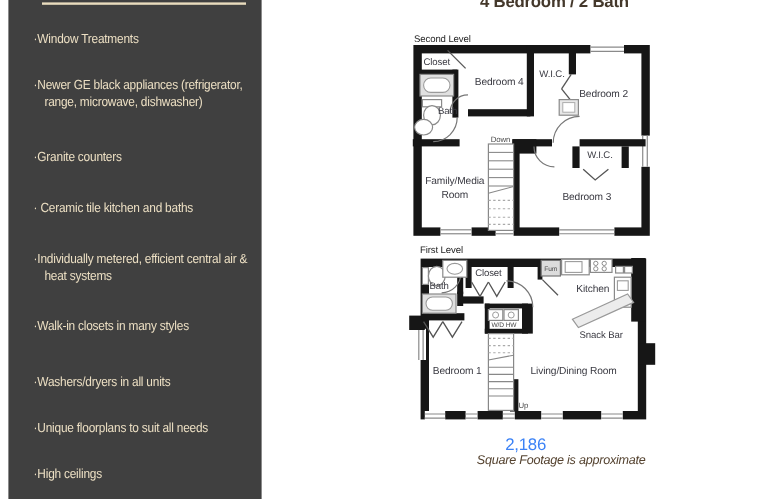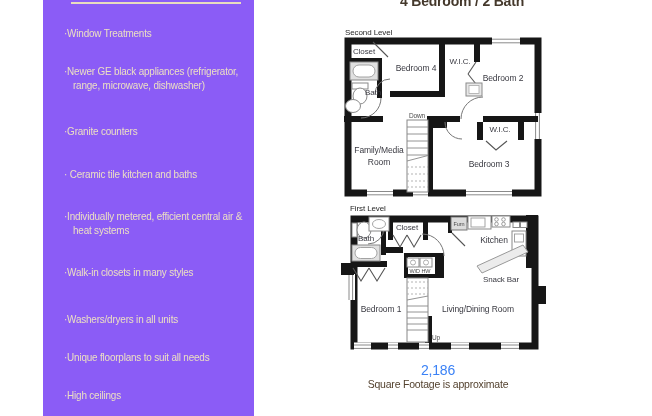--- a/index.html
+++ b/index.html
@@ -1,34 +1,34 @@
 <!DOCTYPE html>
 <html><head>
 <meta charset="utf-8">
 <style>
   html,body{margin:0;padding:0;width:652px;height:416px;overflow:hidden;background:#fff;
     font-family:"Liberation Sans",sans-serif;}
   #stage{position:relative;width:652px;height:416px;background:#fff;overflow:hidden;}
 
   
-  #sidebar{position:absolute;left:7px;top:0;width:211px;height:416px;background:#8b5cf6;margin-left:36px;}
+  #sidebar{position:absolute;left:7px;top:0;width:211px;height:416px;background:#404040;}
   #sidebar .topline{position:absolute;left:28px;top:2px;width:170px;height:2px;background:#e9dcbe;}
   .feat{position:absolute;left:21px;width:202px;color:#ecdfc3;font-size:11px;line-height:14px;
     letter-spacing:-0.2px;padding-left:10px;text-indent:-10px;
     transform:scaleX(0.9);transform-origin:0 0;}
   .f1{top:26px}.f2{top:64px}.f3{top:124px}.f4{top:167px}.f5{top:209px}
   .f6{top:265px}.f7{top:312px}.f8{top:350px}.f9{top:388px}
 
   
   #plan-title{position:absolute;left:352px;top:-7px;width:220px;text-align:center;
     color:#44382b;font-size:14px;font-weight:bold;letter-spacing:-0.2px;}
   #sqft{position:absolute;left:338px;top:362px;width:200px;text-align:center;
     color:#3b82f6;font-size:14px;letter-spacing:-0.2px;}
-  #sqft-note{position:absolute;left:338px;top:378px;width:200px;text-align:center;
-    color:#54422f;font-size:10.5px;letter-spacing:-0.2px;}
+  #sqft-note{position:absolute;left:338px;top:378px;width:200px;text-align:right;
+    color:#54422f;font-size:10.5px;letter-spacing:-0.2px;font-style:italic;}
 
   svg{position:absolute;left:0;top:0;}
   svg text{font-family:"Liberation Sans",sans-serif;fill:#3a3a42;letter-spacing:-0.1px;}
   .lvl{font-size:8px;fill:#262626;}
   .rm{font-size:8.5px;}
   .rs{font-size:8px;}
   .tiny{font-size:6.5px;fill:#4a4a4a;}
   .micro{font-size:5.5px;fill:#4a4a4a;}
   .wall{fill:#161616;}
   .fix{fill:#ffffff;stroke:#8a8a8a;stroke-width:1;}

